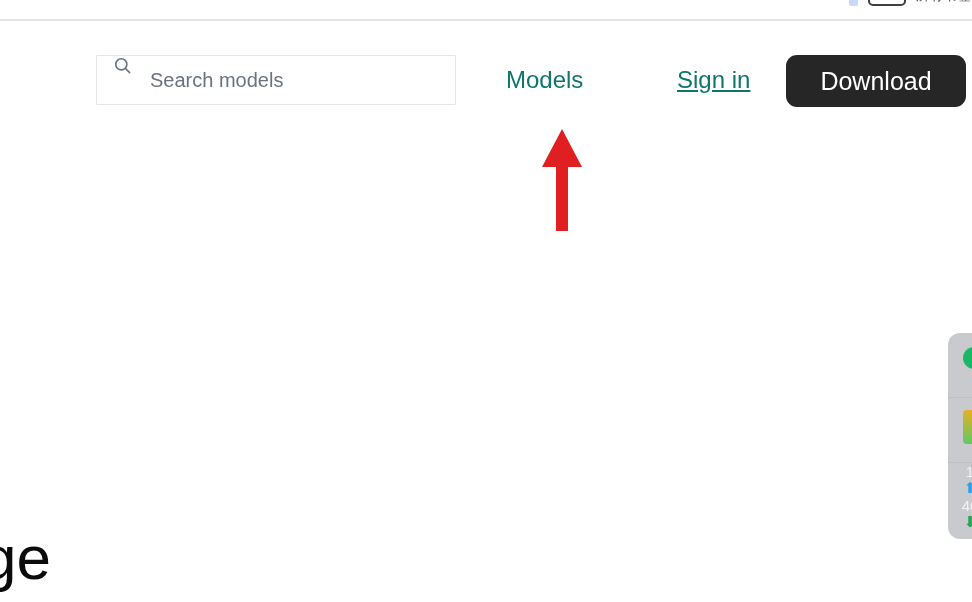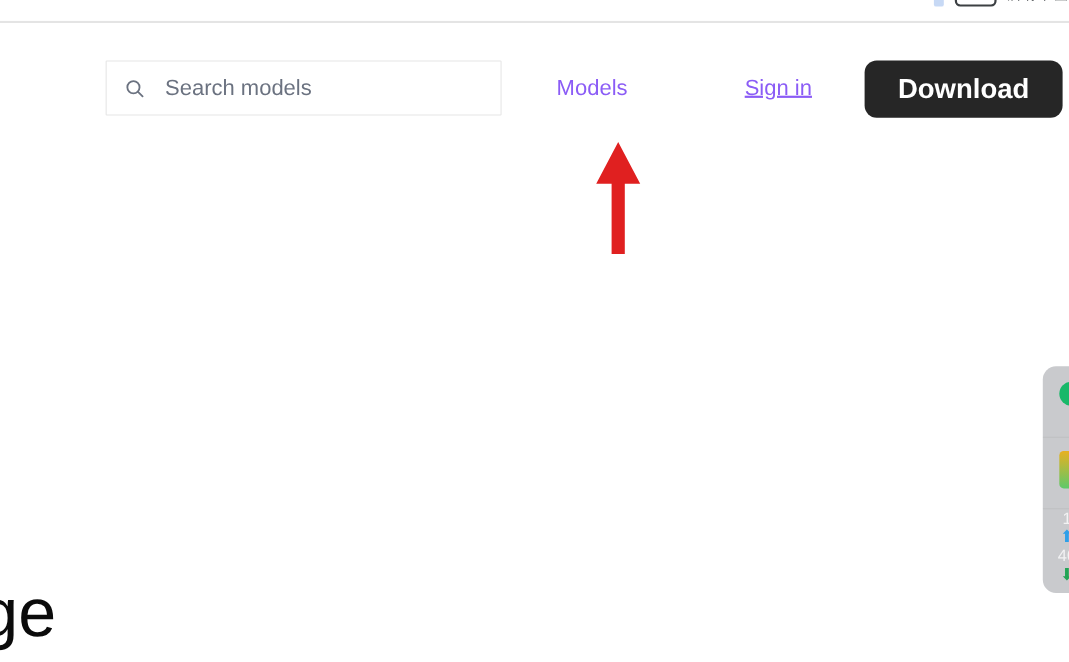--- a/index.html
+++ b/index.html
@@ -76,21 +76,20 @@
 
   #search-box {
     position: absolute;
     left: 96px; top: 34px;
     width: 360px; height: 50px;
     box-sizing: border-box;
     border: 1px solid #e6e6e6;
     border-radius: 1px;
     background: #ffffff;
     display: flex;
-    align-items: center;
     padding: 0 16px;
     gap: 18px;
   }
   #search-icon {
     flex: 0 0 auto;
     width: 19px; height: 19px;
     display: block;
     color: #6b7280;
   }
   #search-input {
@@ -106,40 +105,40 @@
   #search-input::placeholder {
     color: #6b7280;
     opacity: 1;
   }
 
   .nav-link {
     position: absolute;
     top: 34px;
     height: 50px;
     line-height: 50px;
-    font-size: 20px;
-    color: #8b5cf6;
+    font-size: 24px;
+    color: #0f766e;
     text-decoration: none;
     white-space: nowrap;
     font-family: "Liberation Sans", sans-serif;
   }
   #nav-models { left: 506px; }
   #nav-signin { left: 677px; text-decoration: underline; }
 
   #download-button {
     position: absolute;
     left: 786px; top: 34px;
     width: 180px; height: 52px;
     background: #262626;
     color: #ffffff;
     border: none;
     border-radius: 11px;
     font-size: 25px;
     font-family: "Liberation Sans", sans-serif;
-    font-weight: bold;
+    font-weight: normal;
     cursor: pointer;
     padding: 0;
   }
 
   
   #annotation-arrow {
     position: absolute;
     left: 536px; top: 104px;
     width: 52px; height: 110px;
     display: block;

